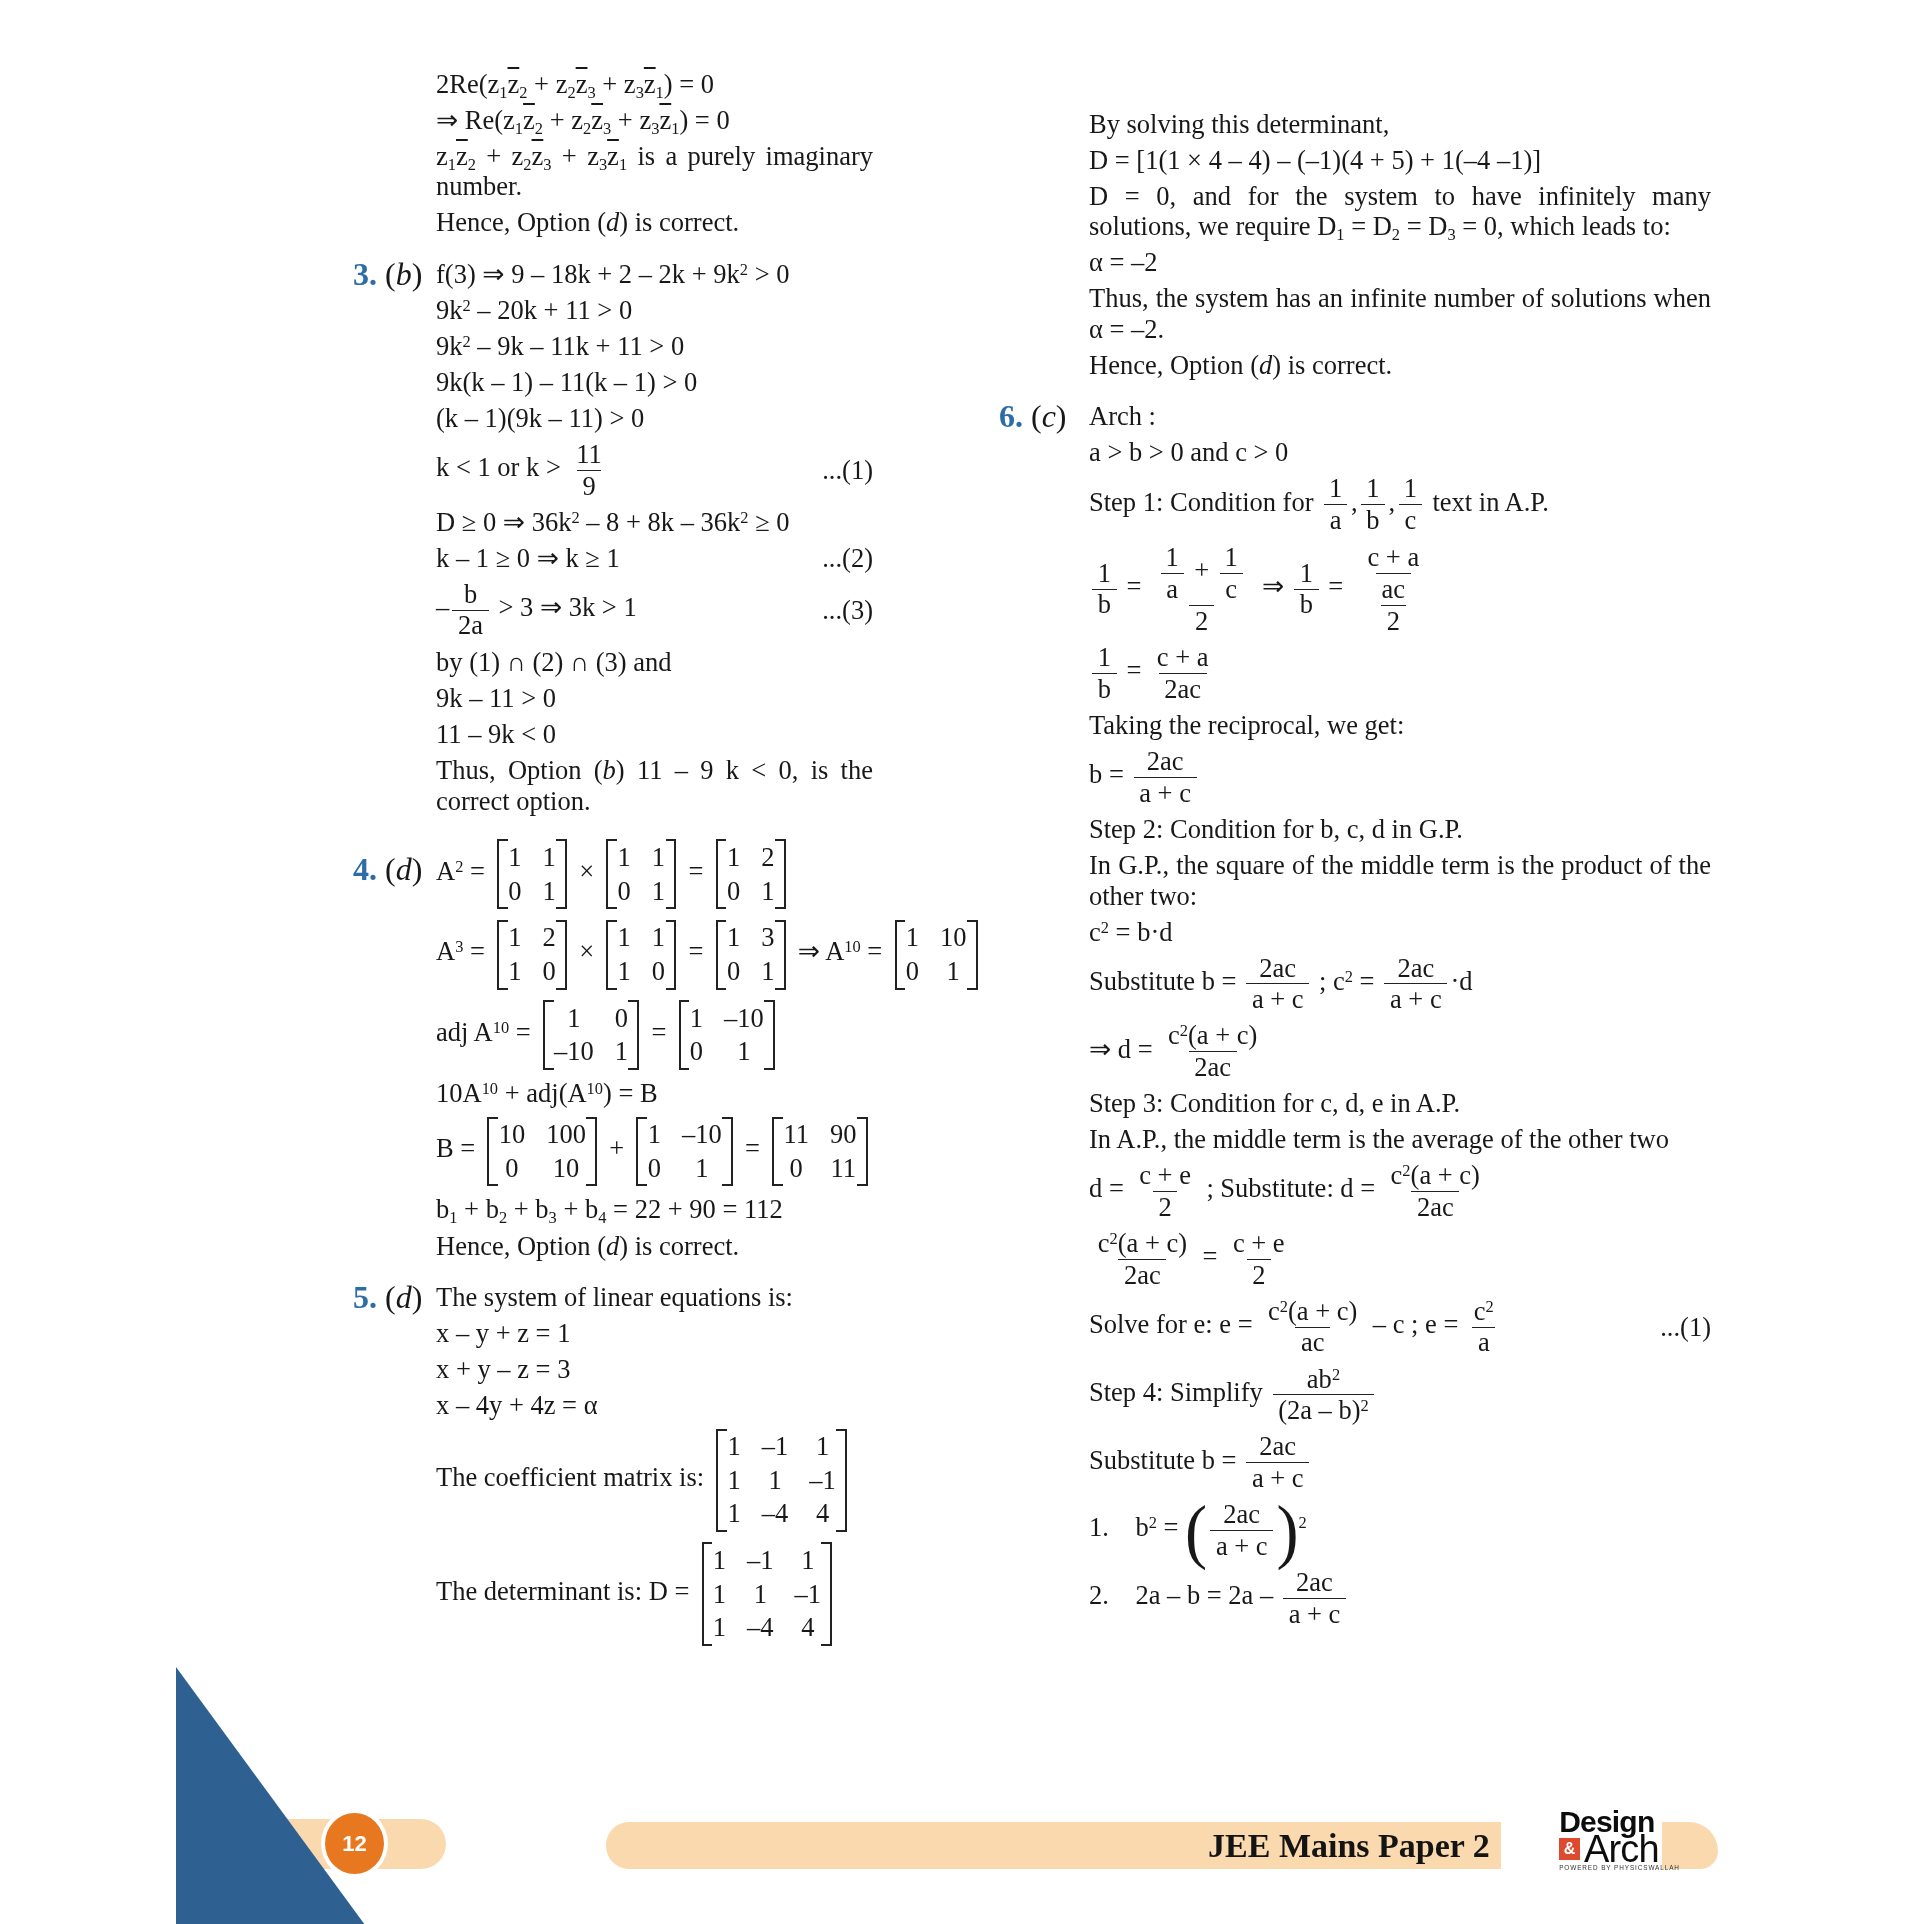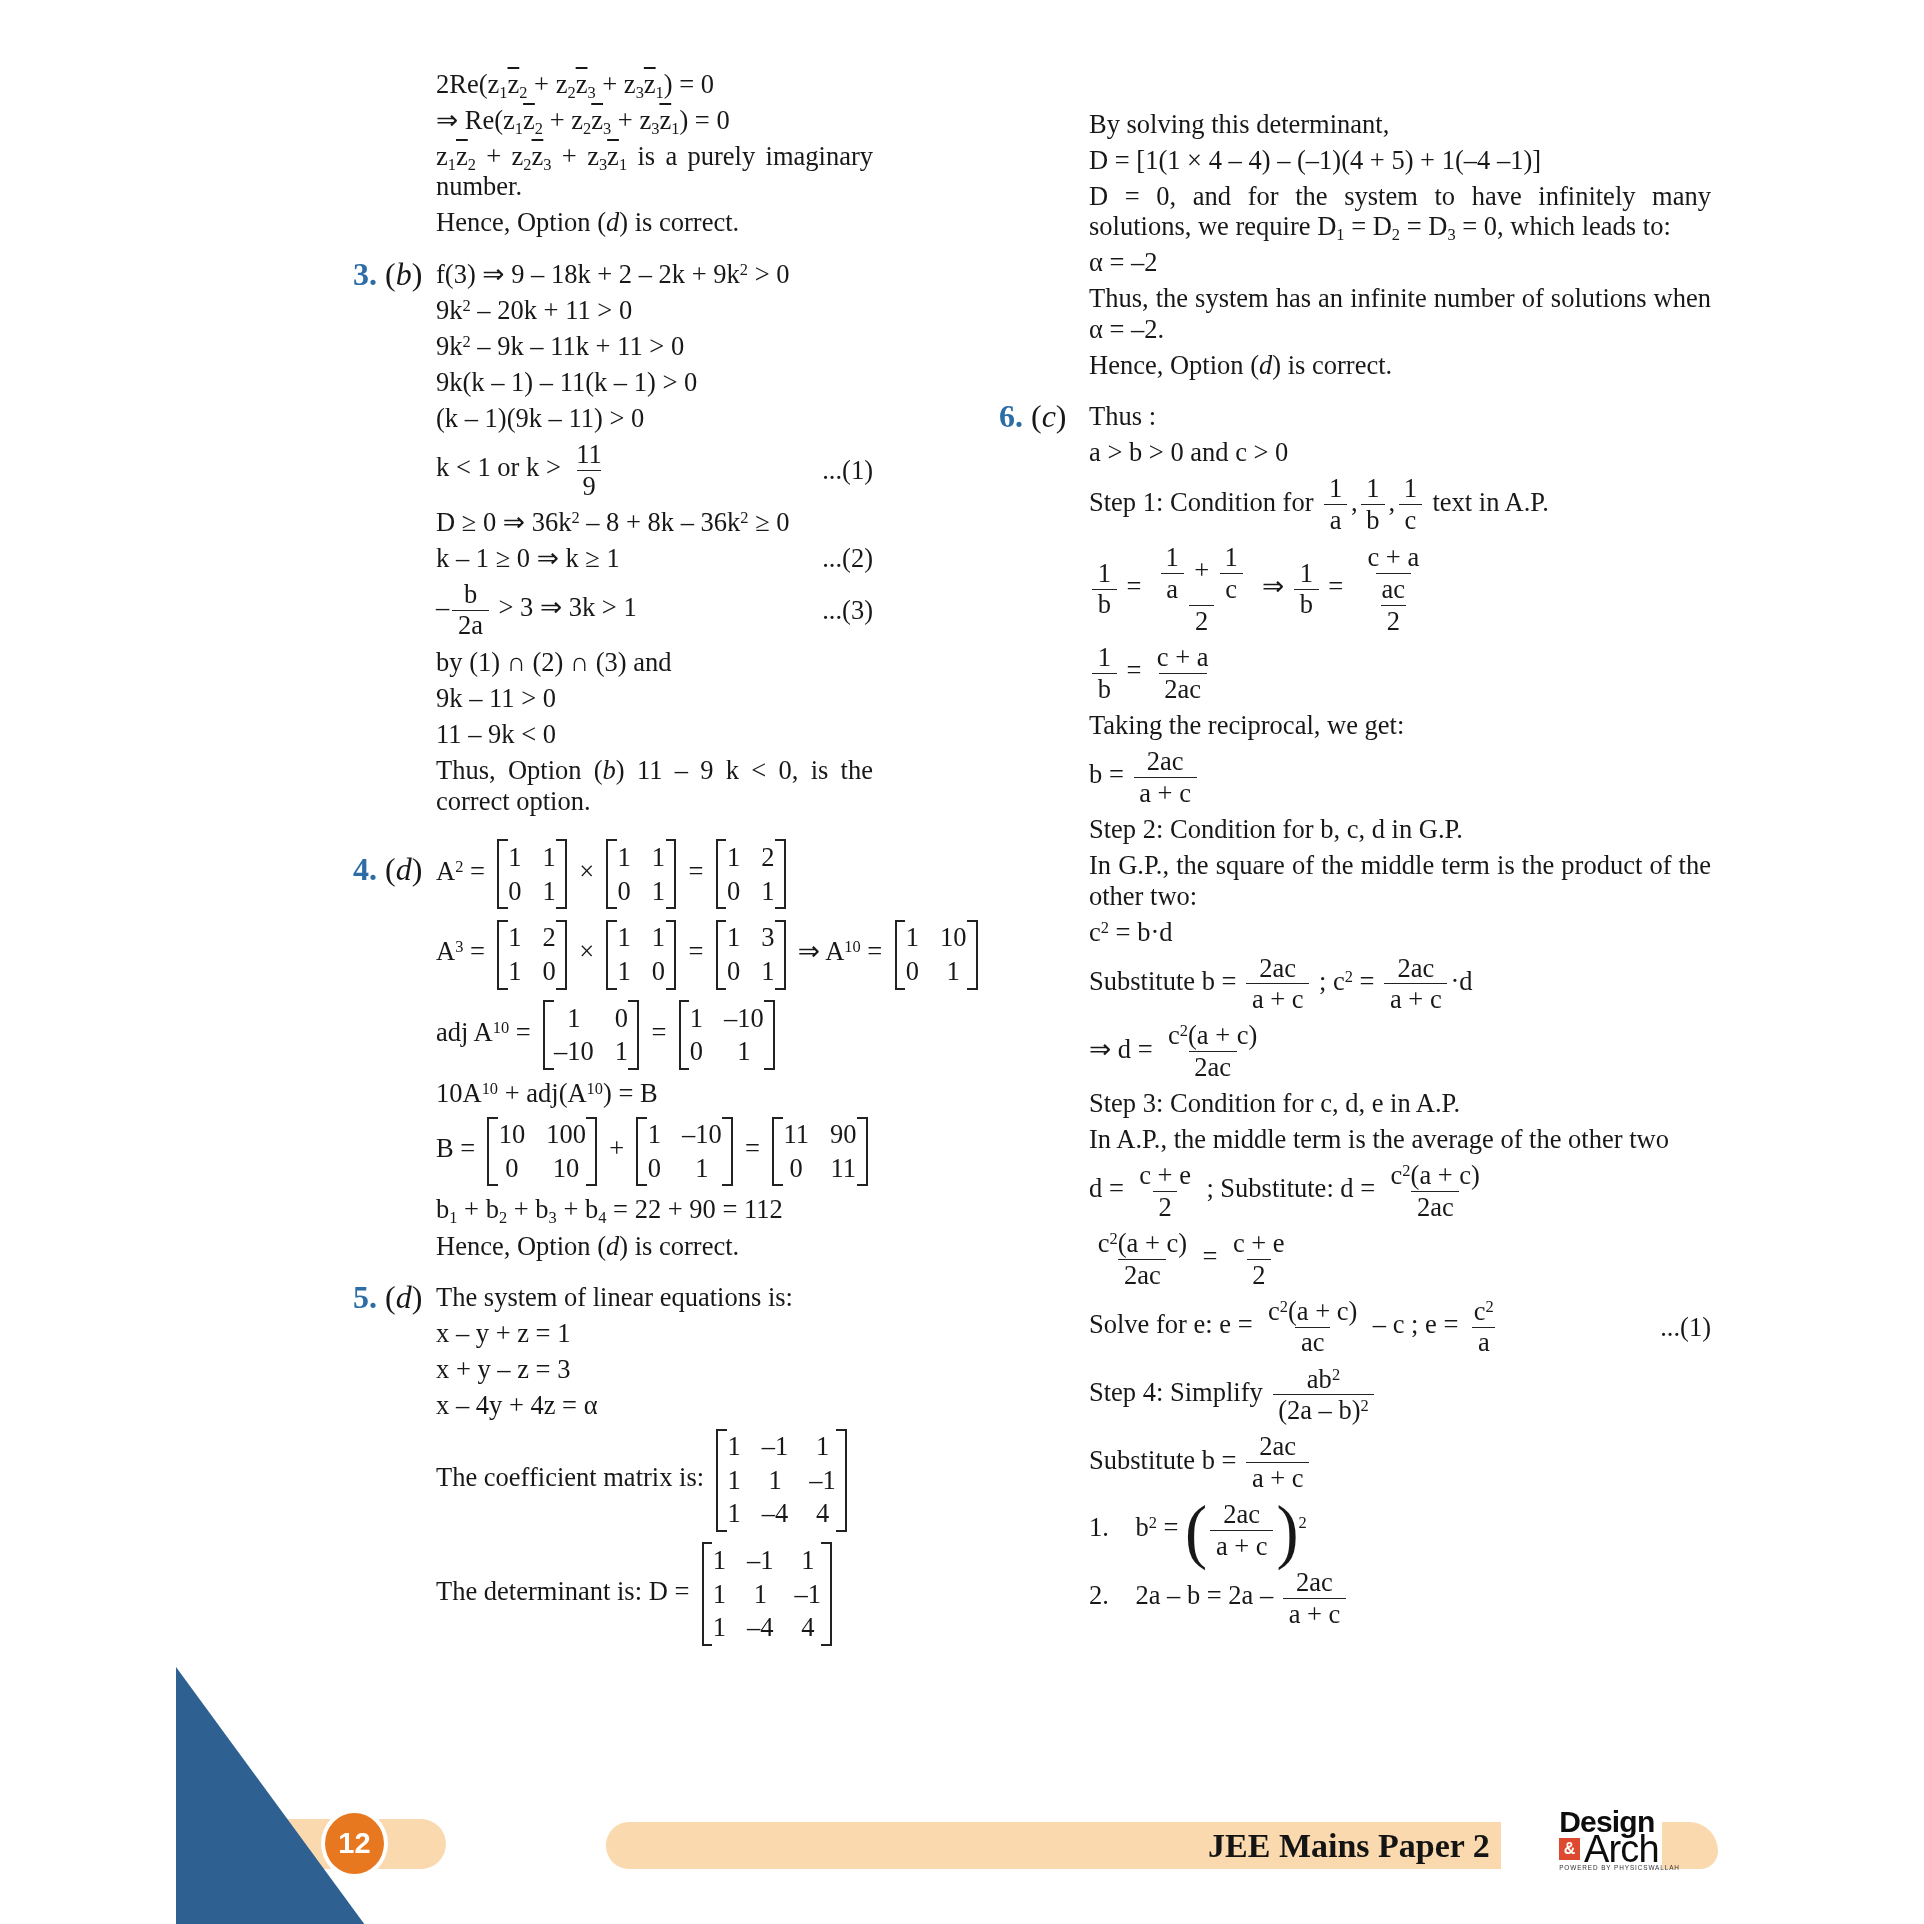--- a/index.html
+++ b/index.html
@@ -47,21 +47,21 @@
   
   .bgp{display:inline-flex;align-items:center;vertical-align:middle;}
   .paren{font-size:250%;font-weight:400;line-height:0.75;transform:scaleY(1.1);}
   
   .pill-left{position:absolute;left:257px;top:1819px;width:189px;height:50px;background:var(--cream);border-radius:25px;z-index:1;}
   .triangle{position:absolute;left:176px;top:1667px;width:189px;height:258px;background:var(--steel-blue);clip-path:polygon(0 0,0 100%,100% 100%);z-index:2;}
   .page-circle{
     position:absolute;left:321px;top:1809px;width:67px;height:69px;border-radius:50%;
     background:var(--orange);border:4px solid #ffffff;z-index:3;
     display:flex;align-items:center;justify-content:center;
-    color:#ffffff;font-family:"Liberation Sans",sans-serif;font-weight:bold;font-size:29px;
+    color:#ffffff;font-family:"Liberation Sans",sans-serif;font-weight:bold;font-size:22px;
   }
   .band-a{
     position:absolute;left:606px;top:1822px;width:895px;height:47px;background:var(--cream);
     border-radius:23px 0 0 23px;z-index:1;
     display:flex;align-items:center;justify-content:flex-end;padding-right:11.2px;
   }
   .band-text{font-size:34px;font-weight:bold;color:#141414;}
   .band-b{position:absolute;left:1604px;top:1822px;width:114px;height:47px;background:var(--cream);border-radius:0 37px 23px 0;z-index:1;}
   .logo{
     position:absolute;left:1508px;top:1806px;width:106px;z-index:4;background:#ffffff;
@@ -322,21 +322,21 @@
         <div class="line para"><span class="math">Thus, the system has an infinite number of solutions when α = –2.</span></div>
         <div class="line">
           <span class="math">Hence, Option (<i>d</i>) is correct.</span>
         </div>
       </div>
     </div>
     <div class="block">
       <div class="gutter"><span class="qnum">6.</span><span class="qopt">(<i>c</i>)</span></div>
       <div class="content">
         <div class="line">
-          <span class="math">Thus :</span>
+          <span class="math">Arch :</span>
         </div>
         <div class="line">
           <span class="math">a &gt; b &gt; 0 and c &gt; 0</span>
         </div>
         <div class="line">
           <span class="math">Step 1: Condition for <span class="frac">
               <span class="fn">1</span>
               <span class="fd">a</span>
             </span>,<span class="frac">
               <span class="fn">1</span>

